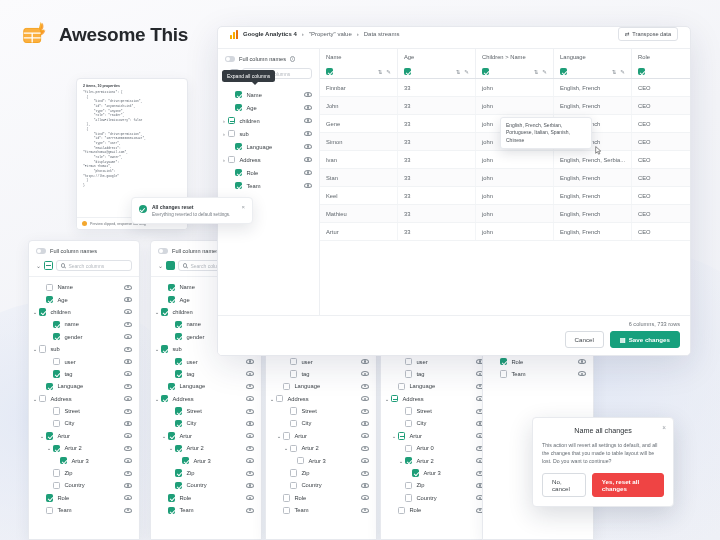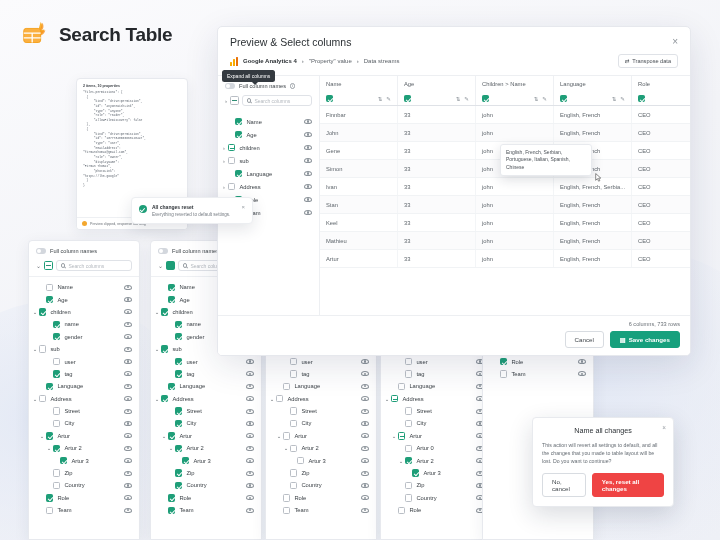--- a/index.html
+++ b/index.html
@@ -188,21 +188,21 @@
 <div class="brand">
   <span class="brand-logo">
     <svg viewBox="0 0 32 32" width="30" height="30">
       <path d="M22 2 C25 6 24 9 21 11 L26 10 C25 15 21 16 18 16 Z" fill="#f9b233"></path>
       <path d="M24 3 C26 7 25 10 22 12 L27 11 C26 16 22 17 19 17 Z" fill="#f7931e" opacity=".8"></path>
       <rect x="4" y="9" width="18" height="15" rx="2.5" fill="#fbb040"></rect>
       <rect x="4" y="9" width="18" height="15" rx="2.5" fill="none" stroke="#f4a01c" stroke-width="1"></rect>
       <path d="M4 14 H22 M13 14 V24 M4 19 H22" stroke="#fff" stroke-width="1.4" fill="none"></path>
     </svg>
   </span>
-  <span class="brand-name">Search Table</span>
+  <span class="brand-name">Awesome This</span>
 </div>
 
 <div class="json-card">
   <div class="json-head">2 items, 10 properties</div>
   <div class="json-body">"files.permissions": {
   {
       "kind": "drive#permission",
       "id": "anyoneWithLink",
       "type": "anyone",
       "role": "reader",
@@ -231,24 +231,20 @@
   <span class="tick"></span>
   <div>
     <div class="toast-title">All changes reset</div>
     <div class="toast-sub">Everything reverted to default settings.</div>
   </div>
   <span class="toast-x">×</span>
 </div>
 
 <div class="modal">
 
-  <div class="modal-head">
-    <span class="modal-title">Preview &amp; Select columns</span>
-    <span class="modal-x">×</span>
-  </div>
 
   <div class="breadcrumb-bar">
     <span class="ga-icon">
       <i style="height:4px;background:#f9ab00"></i>
         <i style="height:6.5px;background:#f9ab00"></i>
         <i style="height:9px;background:#e8710a"></i>
     </span>
     <span class="crumb"><b>Google Analytics 4</b></span>
     <span class="crumb">›</span>
     <span class="crumb">"Property" value</span>

